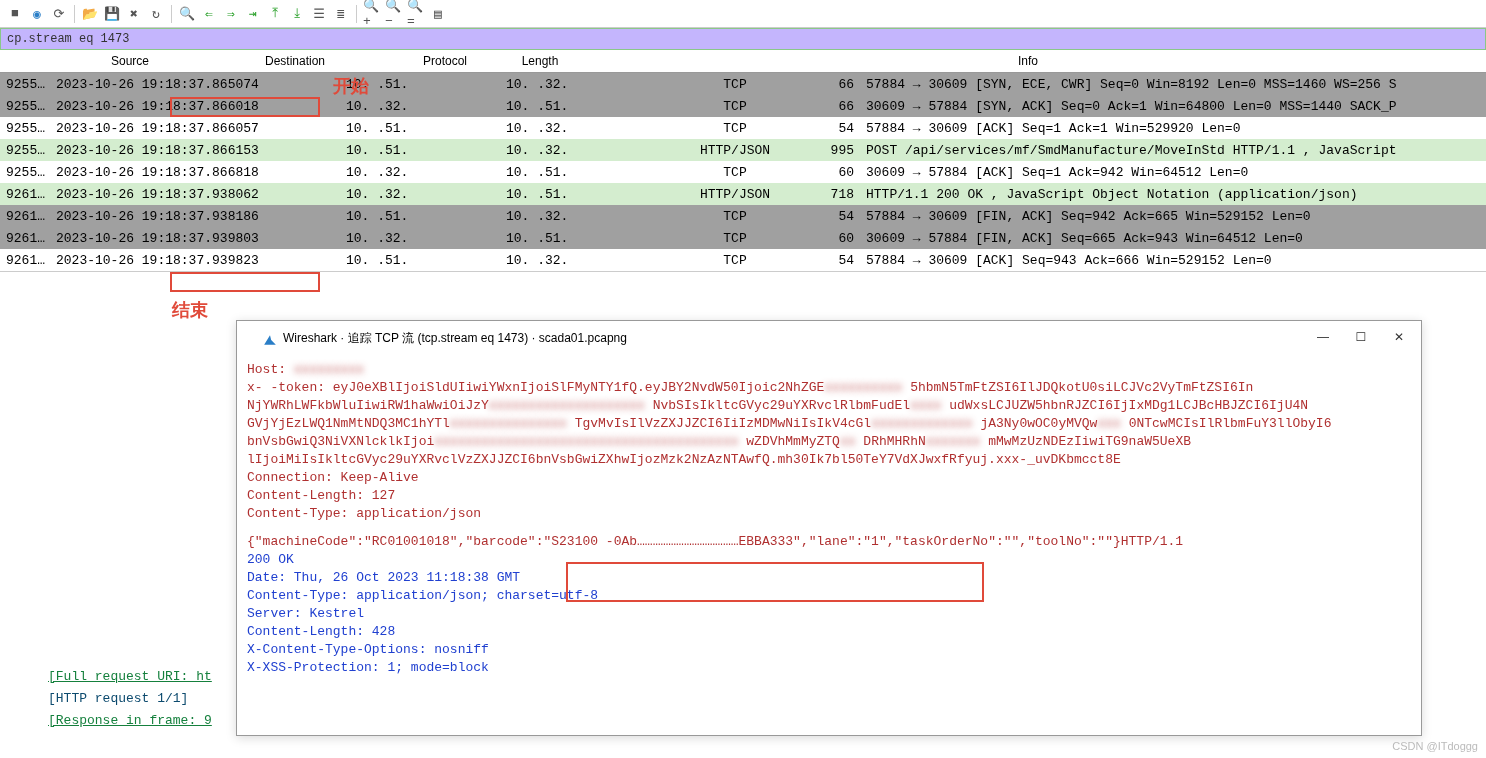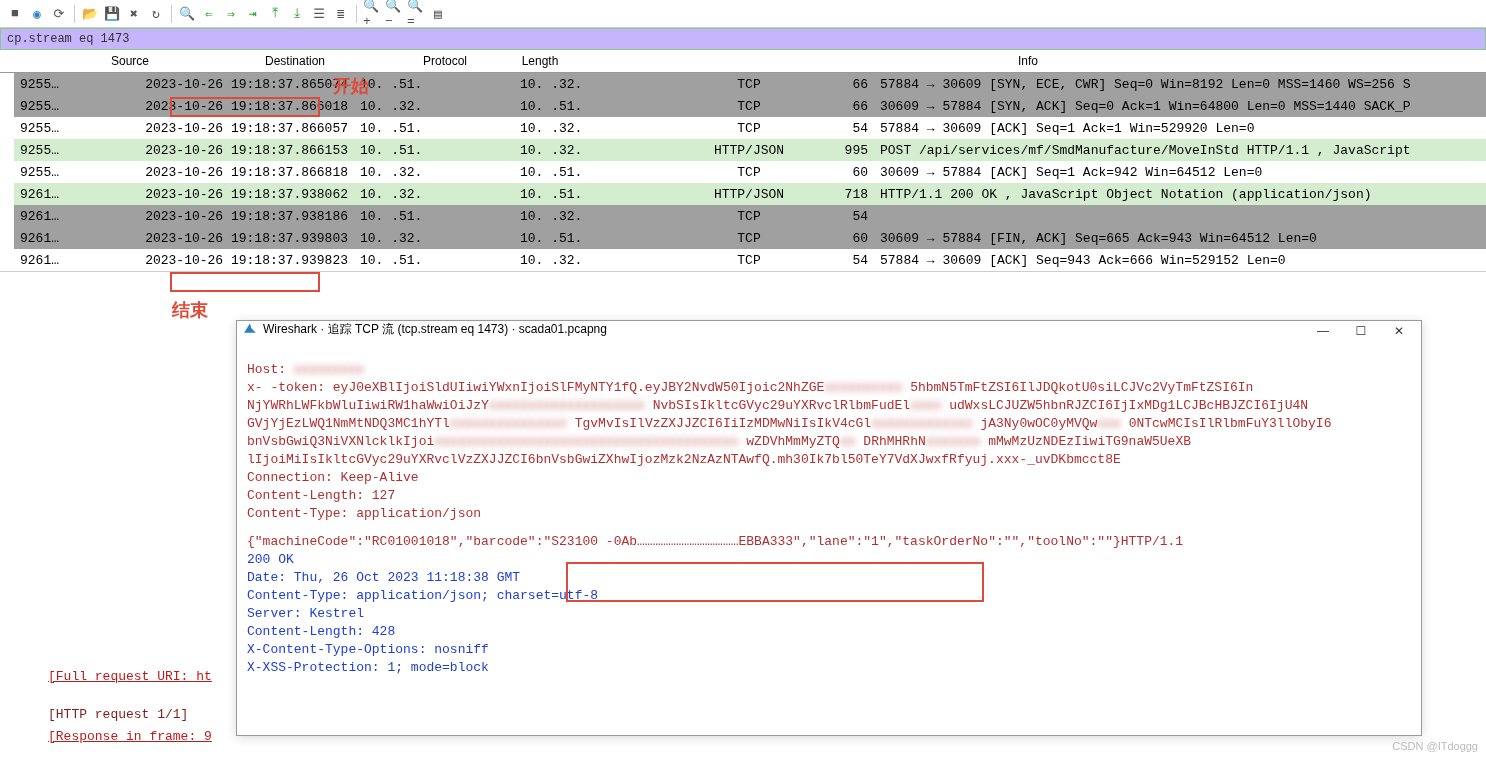--- a/index.html
+++ b/index.html
@@ -53,29 +53,28 @@
   font-family: Arial, sans-serif;
   font-size: 12px;
   text-align: center;
 }
 .packet-table .row {
   display: flex;
   font-family: "Courier New", monospace;
   font-size: 13px;
   height: 22px;
   align-items: center;
-  margin-left: 14px;
 }
 .packet-table .row .cell {
   padding: 0 6px;
   white-space: nowrap;
   overflow: hidden;
 }
 .col-no { width: 50px; }
-.col-time { width: 290px; text-align: right; }
+.col-time { width: 290px; }
 .col-src { width: 160px; }
 .col-dst { width: 170px; }
 .col-proto { width: 130px; text-align: center; }
 .col-len { width: 60px; text-align: right; }
 .col-info { flex: 1; }
 .bg-darkg  { background: #a0a0a0; }
 .bg-green  { background: #d4edcf; }
 .bg-white  { background: #fff; }
 .redbox {
   border: 2px solid #e04a3a;
@@ -97,25 +96,26 @@
   top: 320px;
   width: 1186px;
   height: 416px;
   background: #fff;
   border: 1px solid #999;
   box-shadow: 0 2px 10px rgba(0,0,0,.15);
 }
 .follow-win .titlebar {
   height: 26px;
   display: flex;
-  align-items: flex-start;
+  align-items: flex-end;
   padding: 0 6px;
   font-family: Arial, sans-serif;
   font-size: 12px;
   gap: 6px;
+  margin-left: 20px;
 }
 .follow-win .titlebar .spacer { flex: 1; }
 .follow-win .titlebar .win-btn {
   width: 32px;
   height: 20px;
   display: flex;
   align-items: center;
   justify-content: center;
   font-size: 12px;
   color: #333;
@@ -132,22 +132,22 @@
 .blur-red { color: transparent; text-shadow: 0 0 6px rgba(176,48,48,0.8); }
 
 .bottom-links {
   position: absolute;
   left: 48px;
   top: 666px;
   font-family: "Courier New", monospace;
   font-size: 13px;
   line-height: 22px;
 }
-.bottom-links .link { color: #b91c1c; text-decoration: underline; cursor: pointer; }
-.bottom-links .plain { color: #7f1d1d; margin-top: 16px; }
+.bottom-links .link { color: #15803d; text-decoration: underline; cursor: pointer; }
+.bottom-links .plain { color: #0c4a6e; }
 
 .watermark {
   position: absolute;
   right: 8px;
   bottom: 6px;
   font-family: Arial, sans-serif;
   font-size: 11px;
   color: #bbb;
 }
 .shark-fin {
@@ -248,20 +248,21 @@
         <div class="cell col-len">718</div>
         <div class="cell col-info">HTTP/1.1 200 OK , JavaScript Object Notation (application/json)</div>
       </div>
       <div class="row bg-darkg">
         <div class="cell col-no">9261…</div>
         <div class="cell col-time">2023-10-26 19:18:37.938186</div>
         <div class="cell col-src">10.  .51.</div>
         <div class="cell col-dst">10.  .32.</div>
         <div class="cell col-proto">TCP</div>
         <div class="cell col-len">54</div>
+        <div class="cell col-info">57884 → 30609 [FIN, ACK] Seq=942 Ack=665 Win=529152 Len=0</div>
       </div>
       <div class="row bg-darkg">
         <div class="cell col-no">9261…</div>
         <div class="cell col-time">2023-10-26 19:18:37.939803</div>
         <div class="cell col-src">10.  .32.</div>
         <div class="cell col-dst">10.  .51.</div>
         <div class="cell col-proto">TCP</div>
         <div class="cell col-len">60</div>
         <div class="cell col-info">30609 → 57884 [FIN, ACK] Seq=665 Ack=943 Win=64512 Len=0</div>
       </div>

